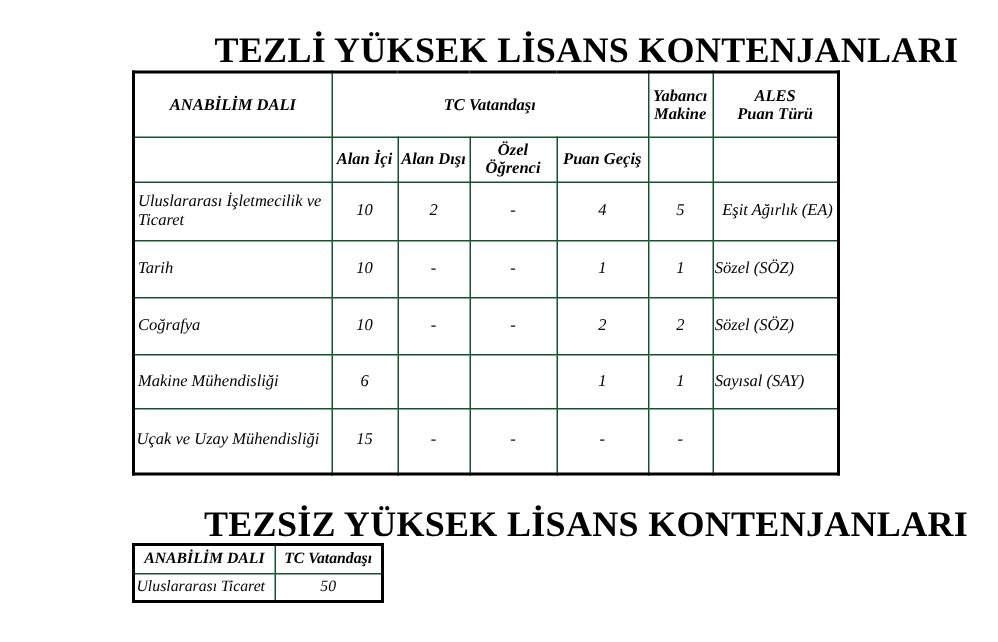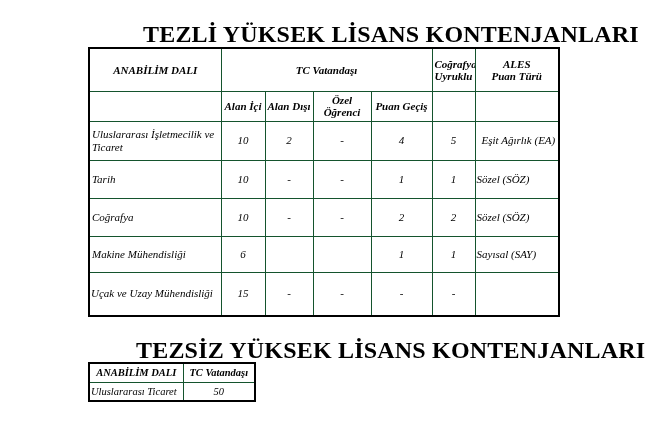--- a/index.html
+++ b/index.html
@@ -89,21 +89,21 @@
     <col style="width:48px">
     <col style="width:58px">
     <col style="width:61px">
     <col style="width:43px">
     <col style="width:84px">
   </colgroup>
   <tbody>
       <tr class="h1">
     <th rowspan="1">ANABİLİM DALI</th>
     <th colspan="4">TC Vatandaşı</th>
-    <th>Coğrafya Uyruklu</th>
+    <th>Yabancı Makine</th>
     <th style="padding:0 14px;margin-top:14px;">ALES Puan Türü</th>
   </tr>
   <tr class="h2">
     <th></th>
     <th style="white-space:nowrap;padding:0 1px;">Alan İçi</th>
     <th style="white-space:nowrap;padding:0 1px;">Alan Dışı</th>
     <th style="padding:0 8px;">Özel Öğrenci</th>
     <th style="white-space:nowrap;padding:0 1px;">Puan Geçiş</th>
     <th></th>
     <th></th>

